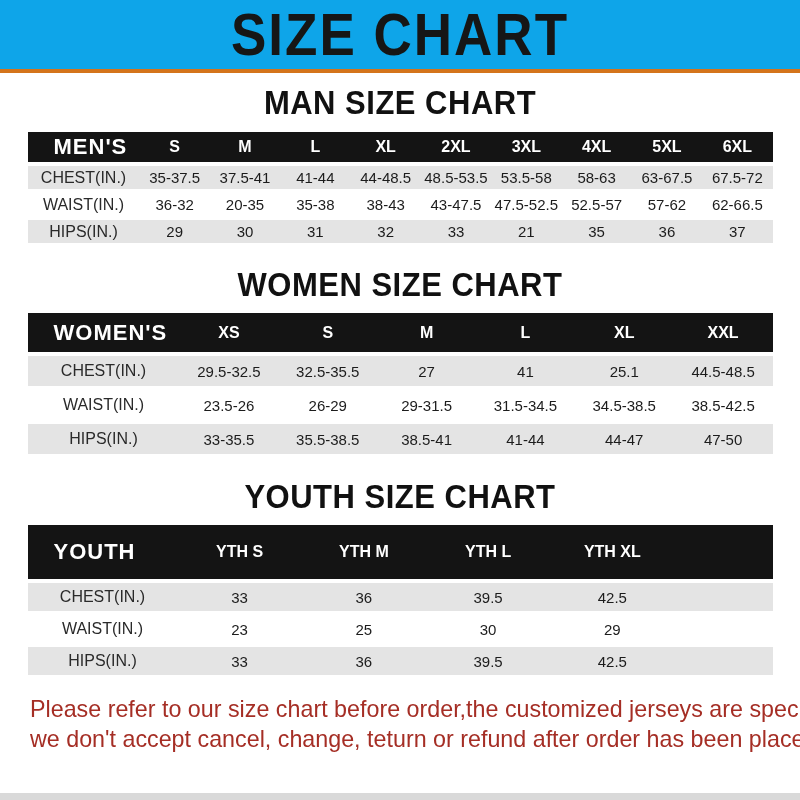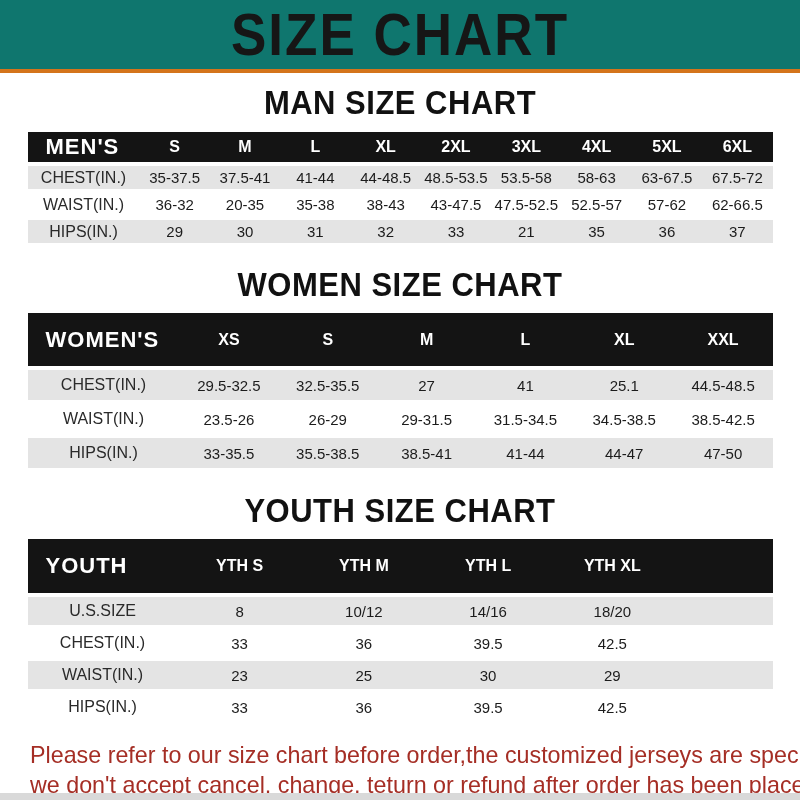--- a/index.html
+++ b/index.html
@@ -8,21 +8,21 @@
     width: 800px; height: 800px;
     background: #ffffff;
     font-family: "Liberation Sans", sans-serif;
     overflow: hidden;
     position: relative;
   }
 
   
   .banner {
     width: 800px; height: 73px;
-    background: #0f766e;
+    background: #0ea5e9;
     border-bottom: 4px solid #D4741B;
     display: flex; align-items: center; justify-content: center;
   }
   .banner h1 {
     margin: 0;
     font-size: 53px;
     font-weight: bold;
     color: #161616;
     letter-spacing: 2px;
     transform: scaleY(1.12);
@@ -54,40 +54,40 @@
   .chart-table thead th {
     background: #141414;
     color: #ffffff;
     font-size: 16px;
     font-weight: bold;
     text-align: center;
     padding: 0;
   }
   .chart-table thead th.corner {
     text-align: left;
-    padding-left: 18px;
+    padding-left: 26px;
     font-size: 22px;
     font-weight: bold;
     letter-spacing: 1px;
   }
   .chart-table thead th.filler { background: #141414; }
   .chart-table tbody td {
     text-align: center;
     font-size: 15px;
     color: #1c1c1c;
     padding: 0;
   }
   .chart-table tbody td.row-label { font-size: 16px; color: #2a2a2a; }
   .chart-table tbody tr:nth-child(odd)  td { background: #E4E4E4; }
   .chart-table tbody tr:nth-child(even) td { background: #ffffff; }
 
   .tbl-men   thead th { height: 30px; }
   .tbl-men   tbody td { height: 23px; }
   .tbl-men   .corner  { width: 112px; }
-  .tbl-women thead th { height: 53px; }
+  .tbl-women thead th { height: 39px; }
   .tbl-women tbody td { height: 30px; }
   .tbl-women .corner  { width: 152px; }
   .tbl-youth thead th { height: 54px; }
   .tbl-youth tbody td { height: 28px; }
   .tbl-youth .corner  { width: 150px; }
   .tbl-youth .filler  { width: 98px; }
 
   
   .footer-note {
     margin: 15px 0 0 30px;
@@ -228,28 +228,20 @@
             <th class="corner">YOUTH</th>
             <th>YTH S</th>
             <th>YTH M</th>
             <th>YTH L</th>
             <th>YTH XL</th>
             <th class="filler"></th>
           </tr>
         </thead>
         <tbody>
           <tr>
-            <td class="row-label">U.S.SIZE</td>
-            <td>8</td>
-            <td>10/12</td>
-            <td>14/16</td>
-            <td>18/20</td>
-            <td></td>
-          </tr>
-          <tr>
             <td class="row-label">CHEST(IN.)</td>
             <td>33</td>
             <td>36</td>
             <td>39.5</td>
             <td>42.5</td>
             <td></td>
           </tr>
           <tr>
             <td class="row-label">WAIST(IN.)</td>
             <td>23</td>

